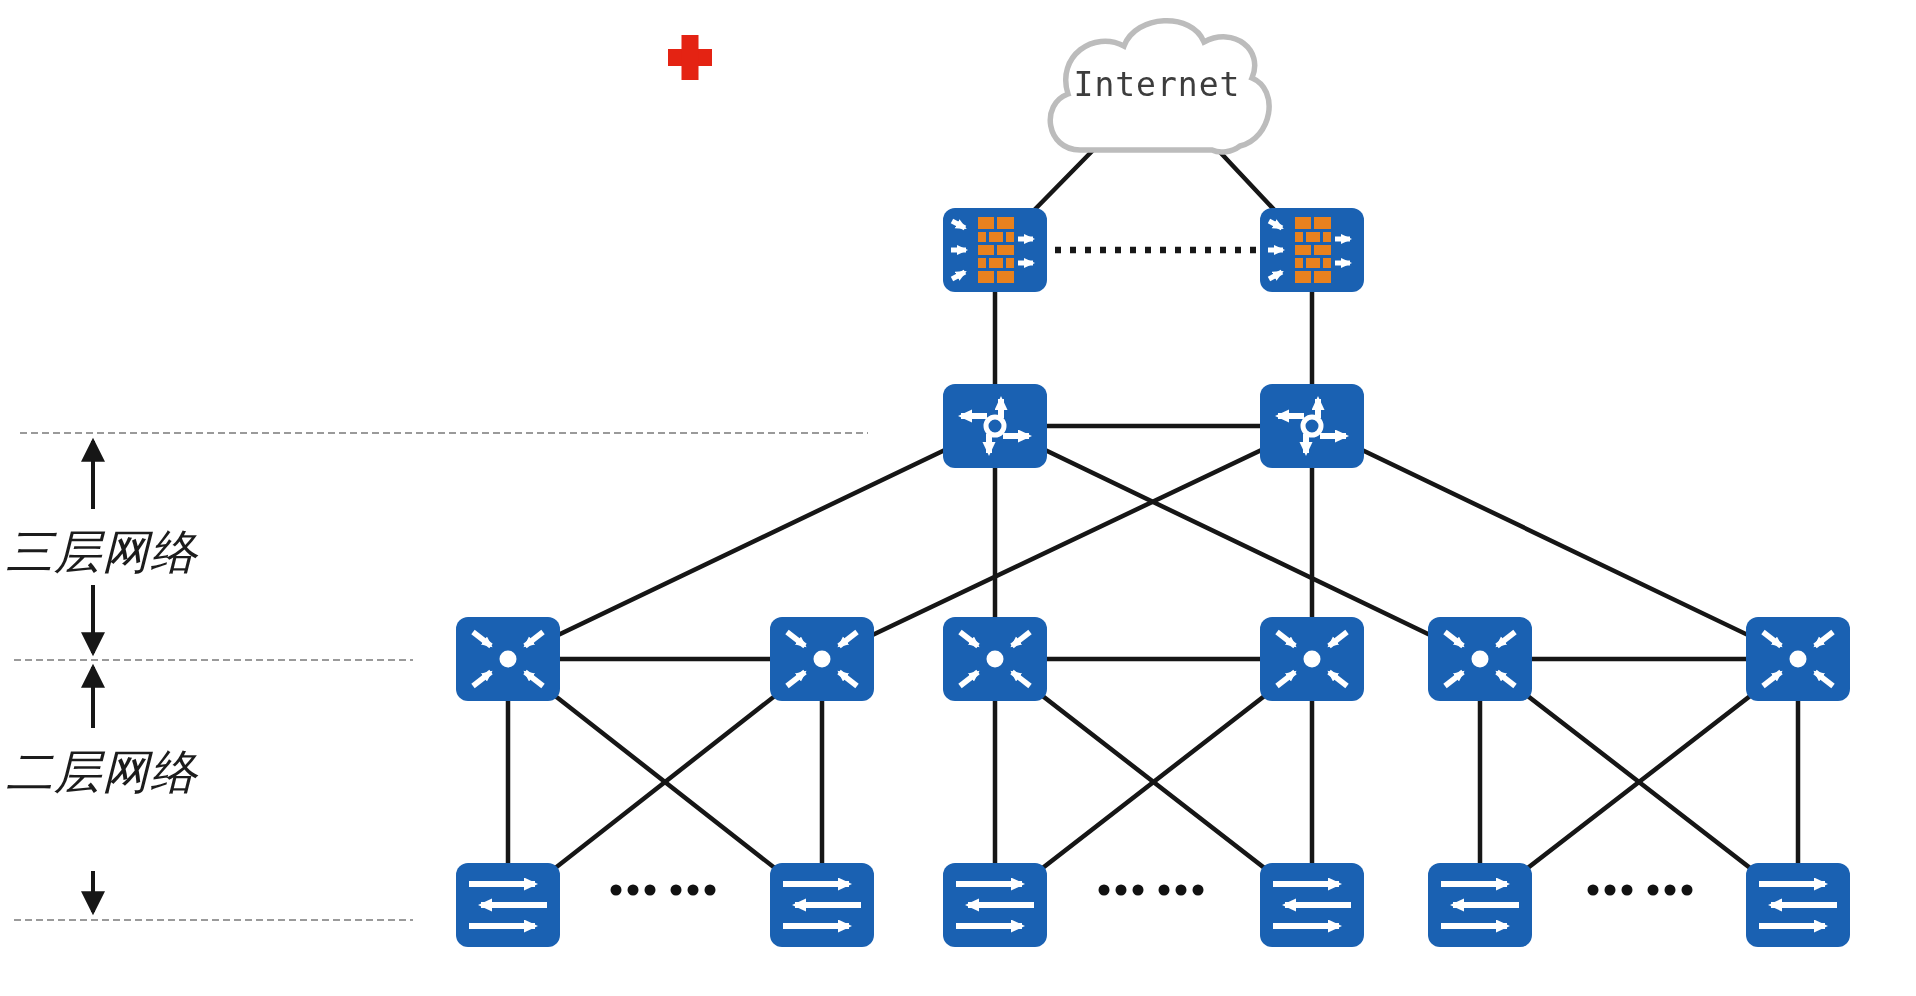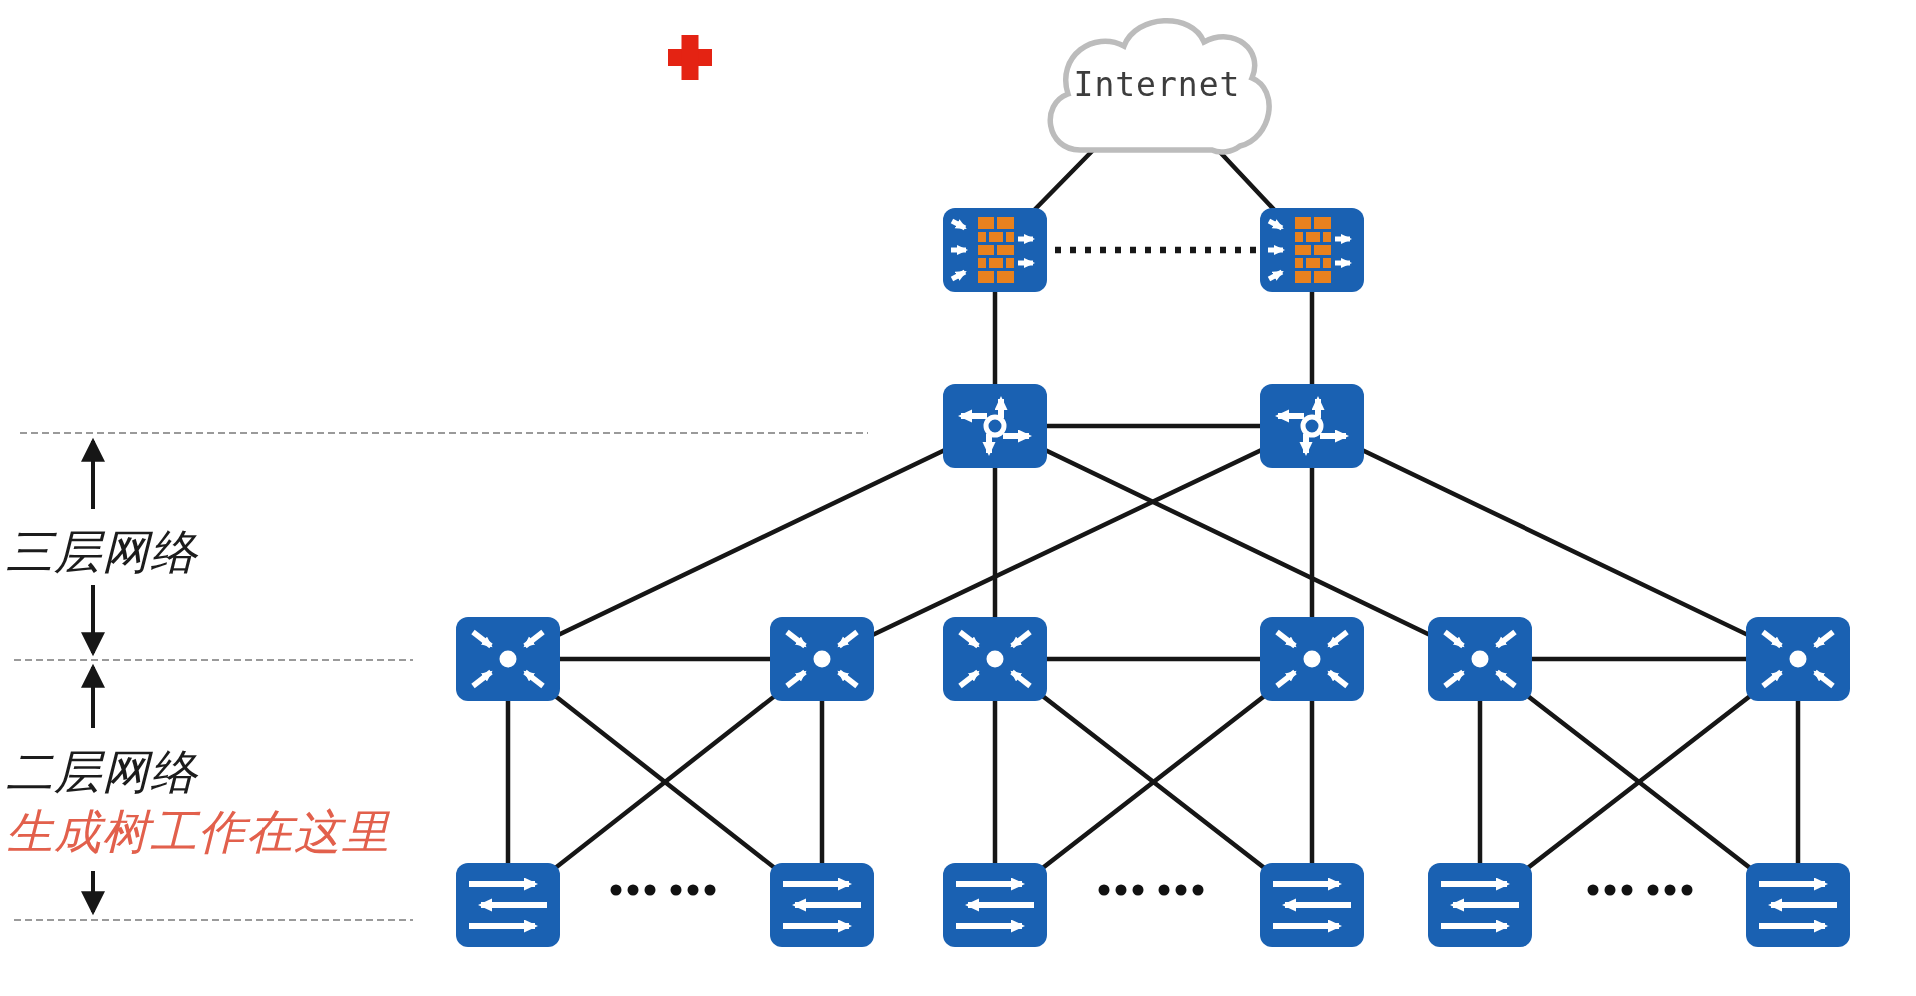--- a/index.html
+++ b/index.html
@@ -204,14 +204,13 @@
           <circle cx="1627" cy="890" r="5.5" class="dot"></circle>
           <circle cx="1653" cy="890" r="5.5" class="dot"></circle>
           <circle cx="1670" cy="890" r="5.5" class="dot"></circle>
           <circle cx="1687" cy="890" r="5.5" class="dot"></circle>
         </g>
       </g>
   </svg>
 
   <div class="label" style="left:6px;top:526px;">三层网络</div>
   <div class="label" style="left:6px;top:746px;">二层网络</div>
-  <div class="label red" style="left:6px;top:806px;">生成树工作在这里</div>
 </div>
 
 </body></html>

